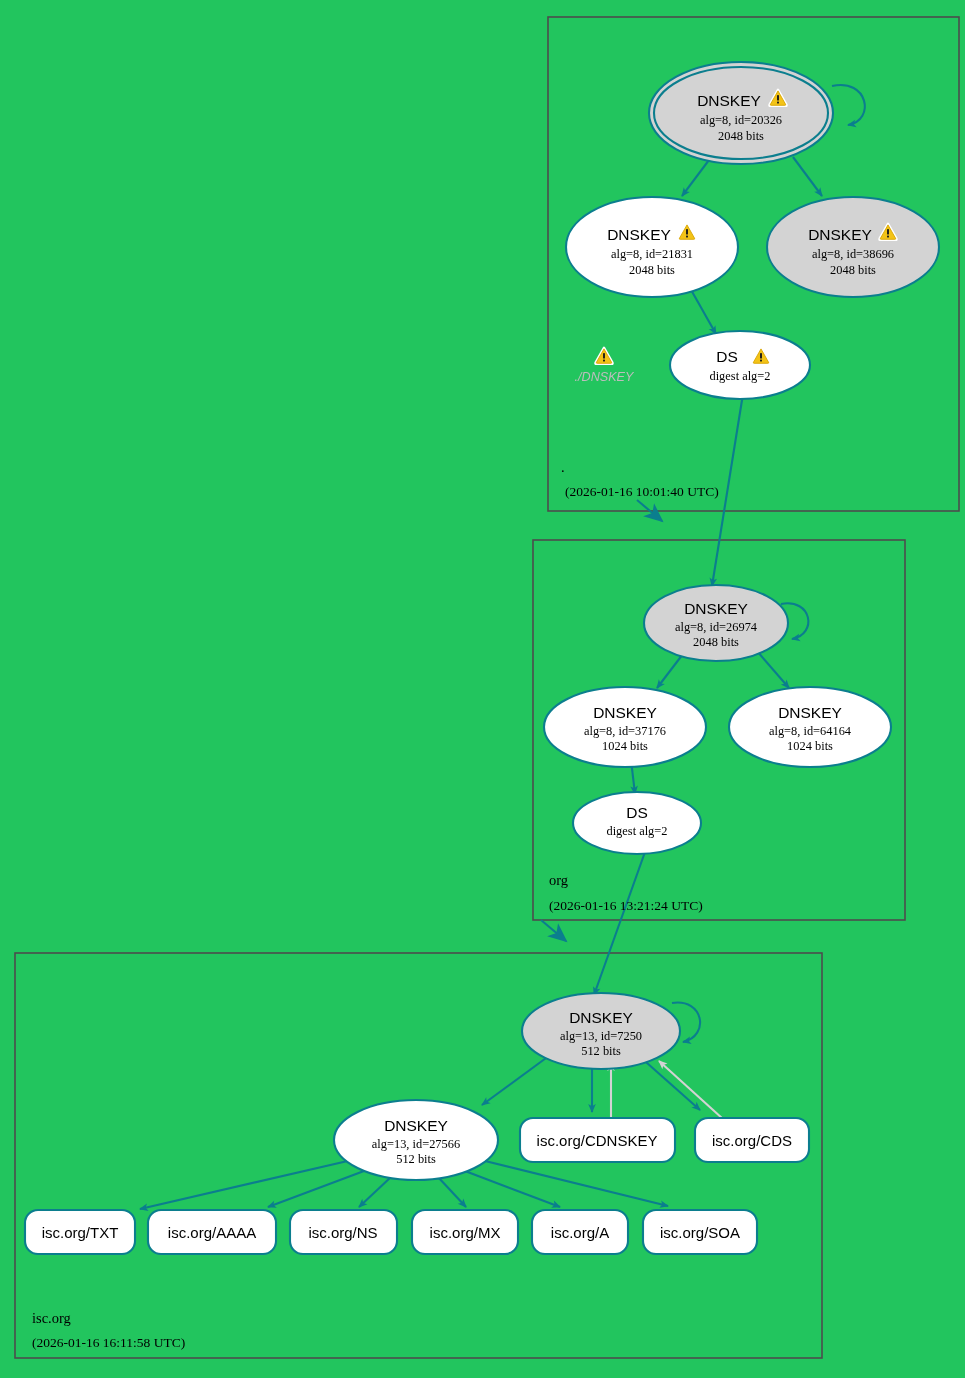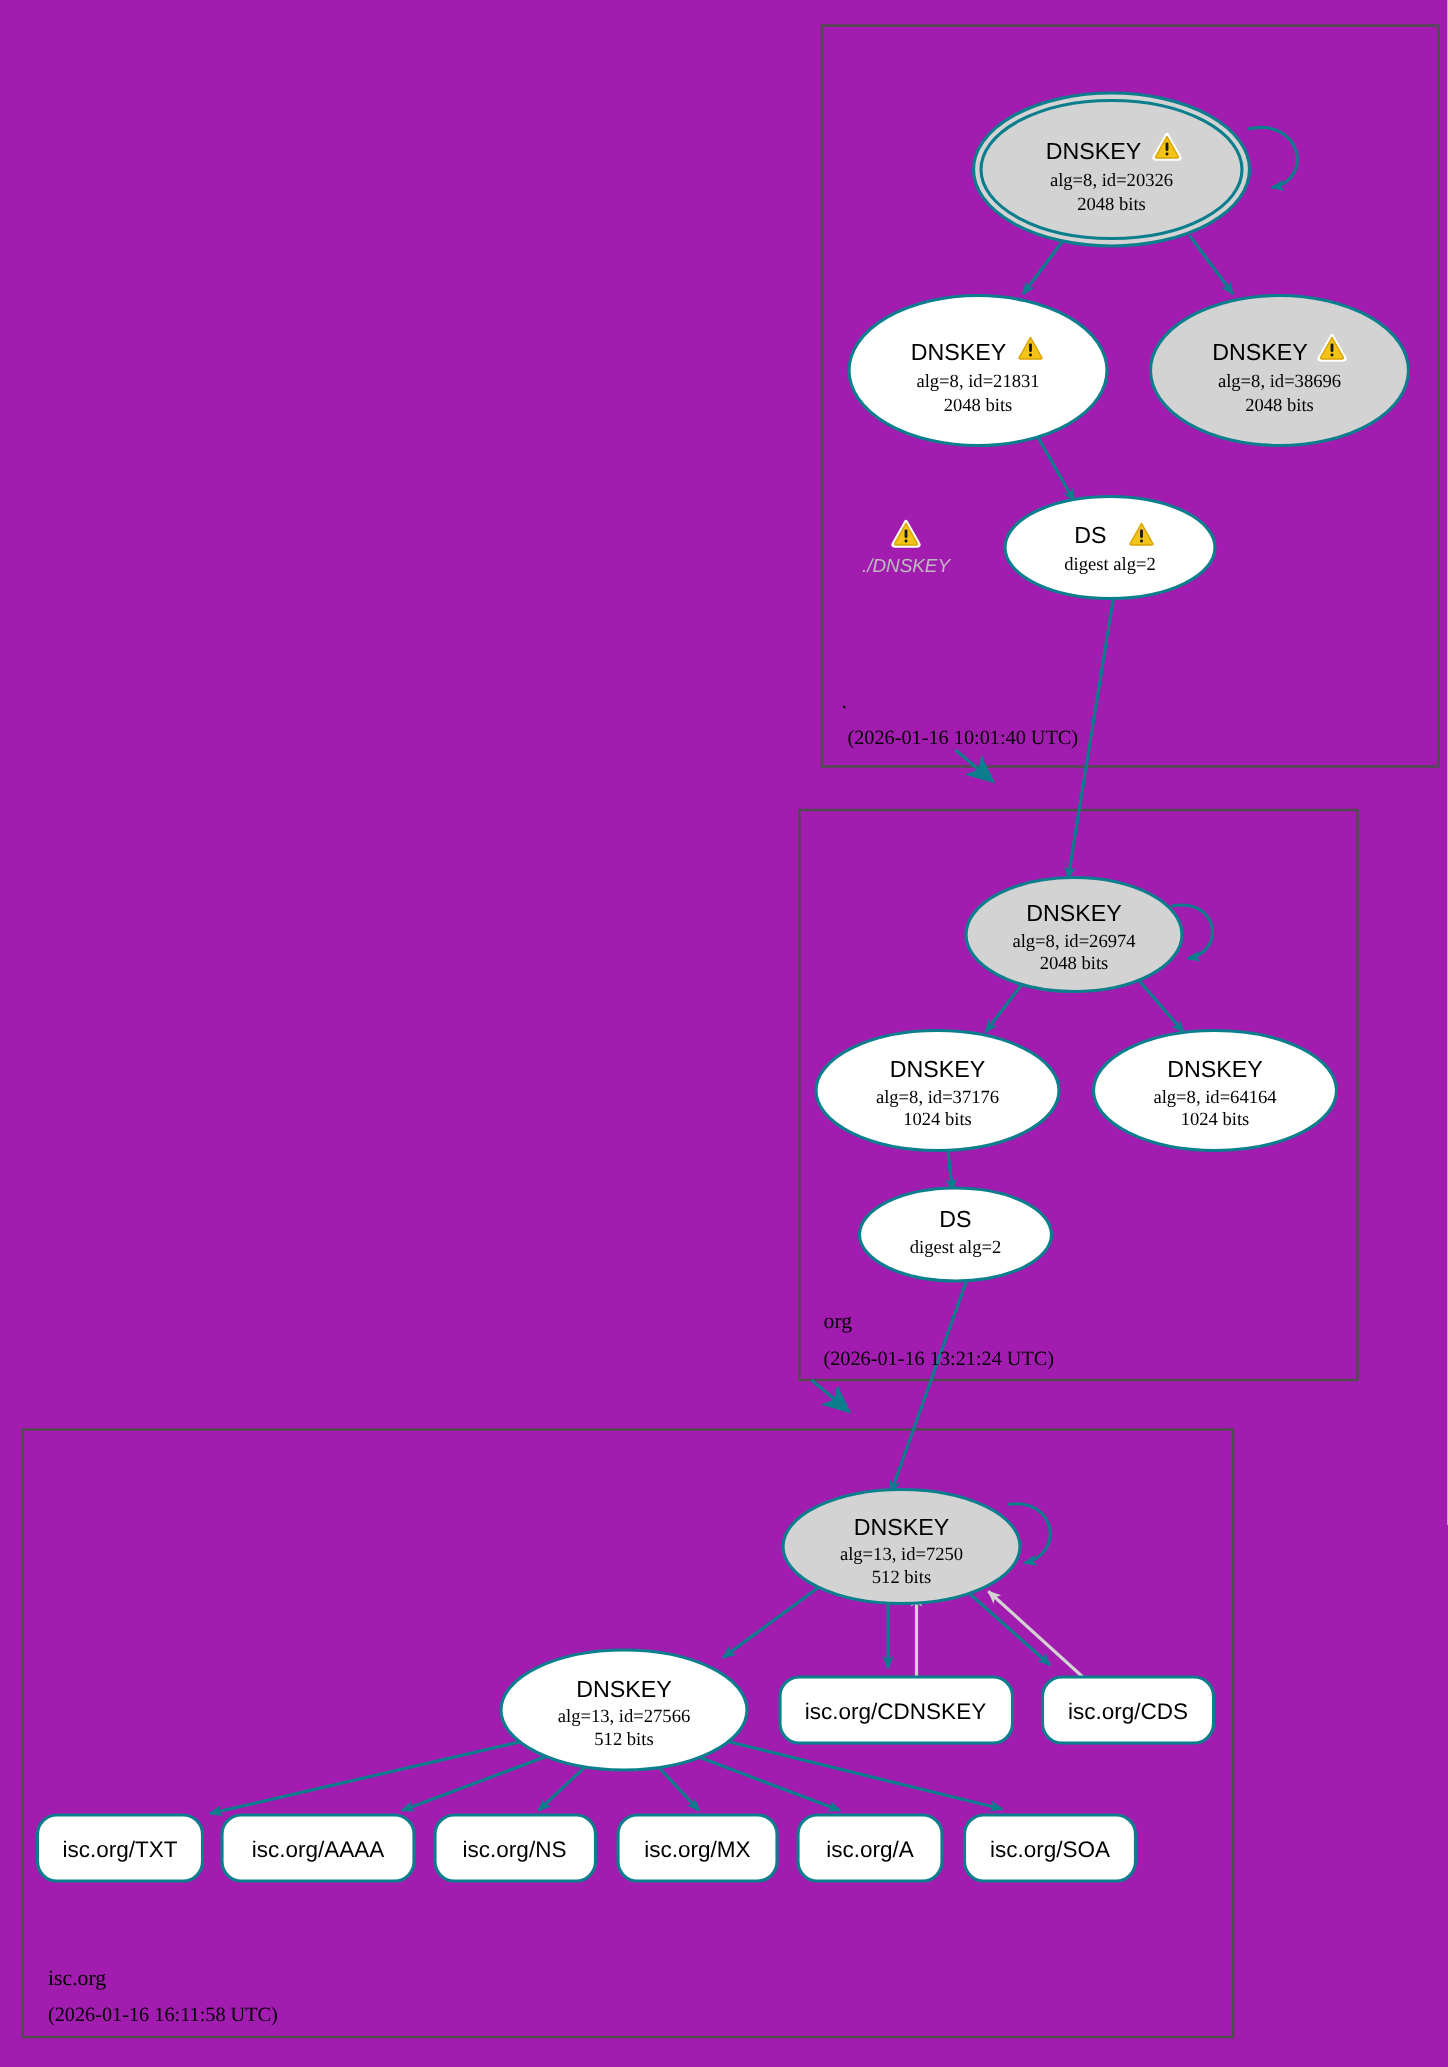--- a/index.html
+++ b/index.html
@@ -7,21 +7,21 @@
     padding: 0;
     background: #ffffff;
   }
   body {
     font-family: "Liberation Serif", serif;
   }
   #canvas {
     position: relative;
     width: 965px;
     height: 1378px;
-    background: #a21caf;
+    background: #22c55e;
     overflow: hidden;
   }
   #canvas svg.layer {
     position: absolute;
     left: 0;
     top: 0;
     width: 965px;
     height: 1378px;
   }
   .zone-box {

